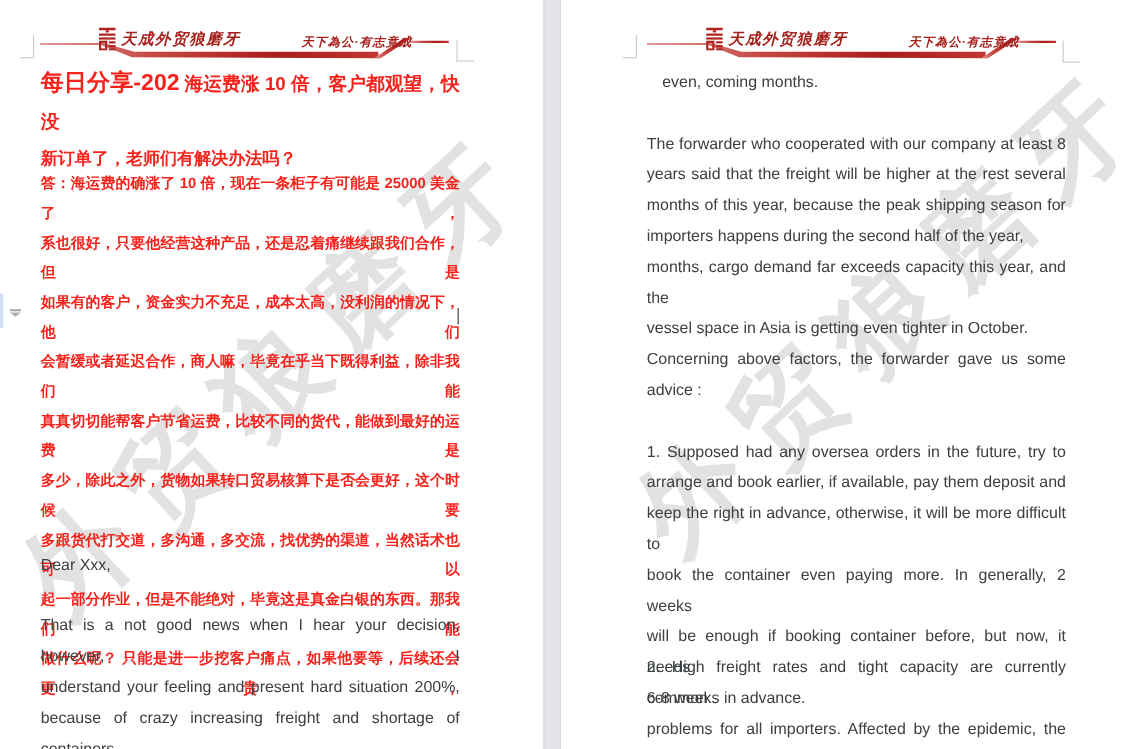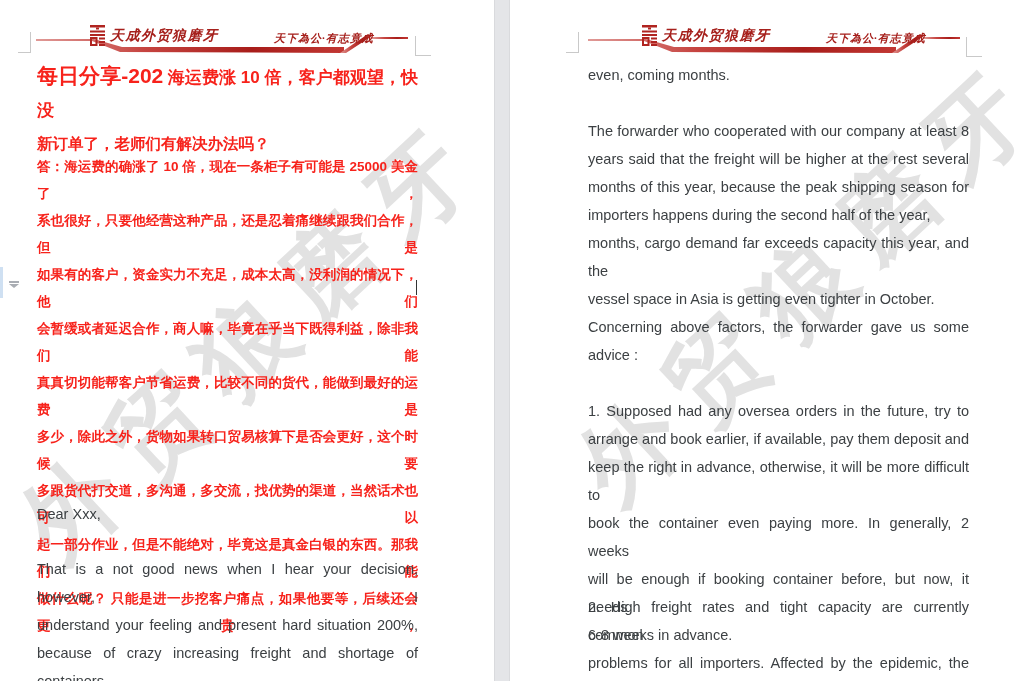--- a/index.html
+++ b/index.html
@@ -35,21 +35,21 @@
   #page-left .logo-seal{left:89px;}
   #page-right .logo-seal{left:131px;}
   .logo-text{
     position:absolute;top:27px;font-size:14px;font-weight:bold;font-style:italic;
     color:var(--red-brand);font-family:"Liberation Serif",serif;letter-spacing:1.5px;
   }
   #page-left .logo-text{left:110px;}
   #page-right .logo-text{left:152px;}
   .slogan{
     position:absolute;top:31px;font-size:11px;font-weight:bold;font-style:italic;
-    color:var(--red-brand);font-family:Liberation Serif, serif;letter-spacing:1px;
+    color:var(--red-brand);font-family:Liberation Sans, sans-serif;letter-spacing:1px;
   }
   #page-left .slogan{left:274px;}
   #page-right .slogan{left:316px;}
 
   
   .crop{position:absolute;background:#c9c9c9;}
 
   
   .block{position:absolute;width:381px;}
   .tline{text-align:justify;}
@@ -62,21 +62,21 @@
   .title-l2{font-size:15.5px;line-height:33px;}
 
   .answer-block{left:37px;top:153px;color:var(--red-text);
     font-weight:bold;font-size:13.5px;}
   .answer-block .tline{line-height:27px;}
 
   .en{color:#3c4043;font-size:14.5px;}
   .en .tline{line-height:28px;}
   .salutation{left:37px;top:500px;line-height:28px;}
   .para-left{left:37px;top:555px;}
-  .para-r0{left:78px;top:61px;}
+  .para-r0{left:92px;top:61px;}
   .para-r1a{left:78px;top:117px;}
   .para-r1b{left:78px;top:229px;}
   .para-r2{left:78px;top:313px;}
   .para-r3{left:78px;top:397px;}
   .para-r4{left:78px;top:593px;}
 
   .caret{position:absolute;left:416px;top:280px;width:1px;height:15px;background:#333;}
 
   
   .side-scroll-stub{position:absolute;left:0;top:267px;width:3px;height:31px;background:#cfe0f2;}

